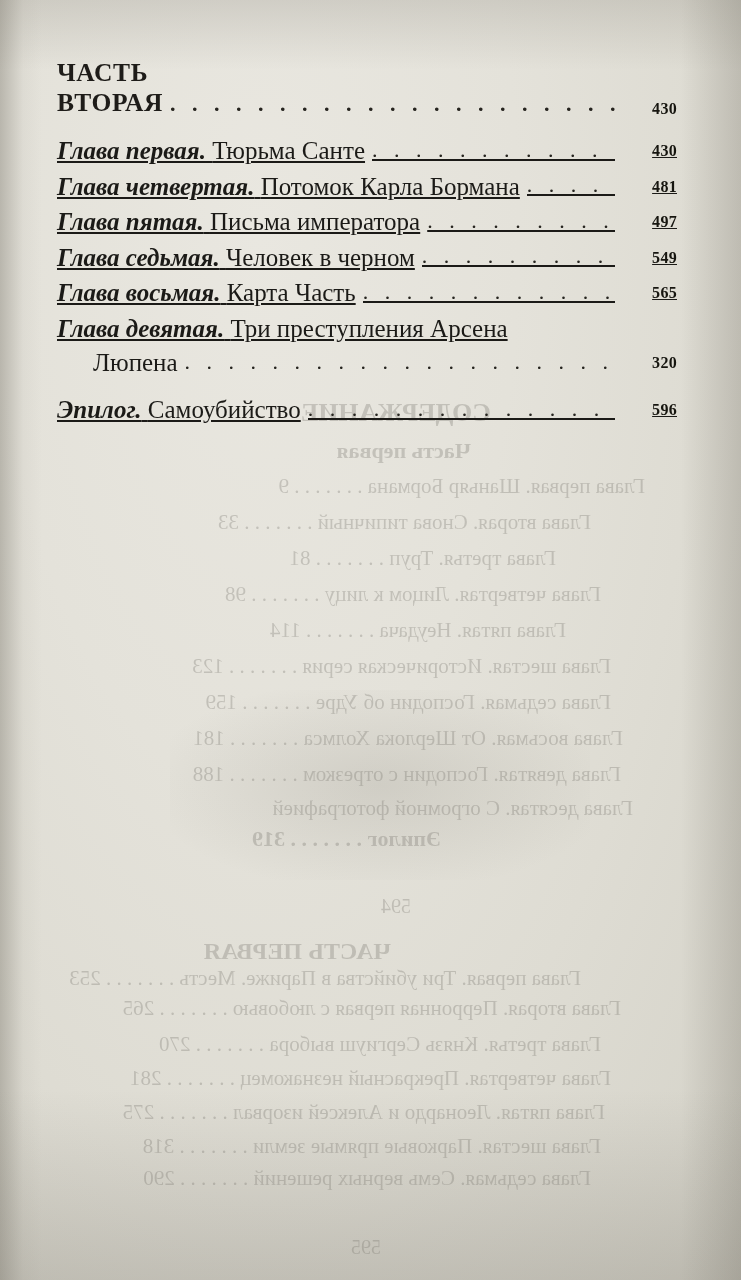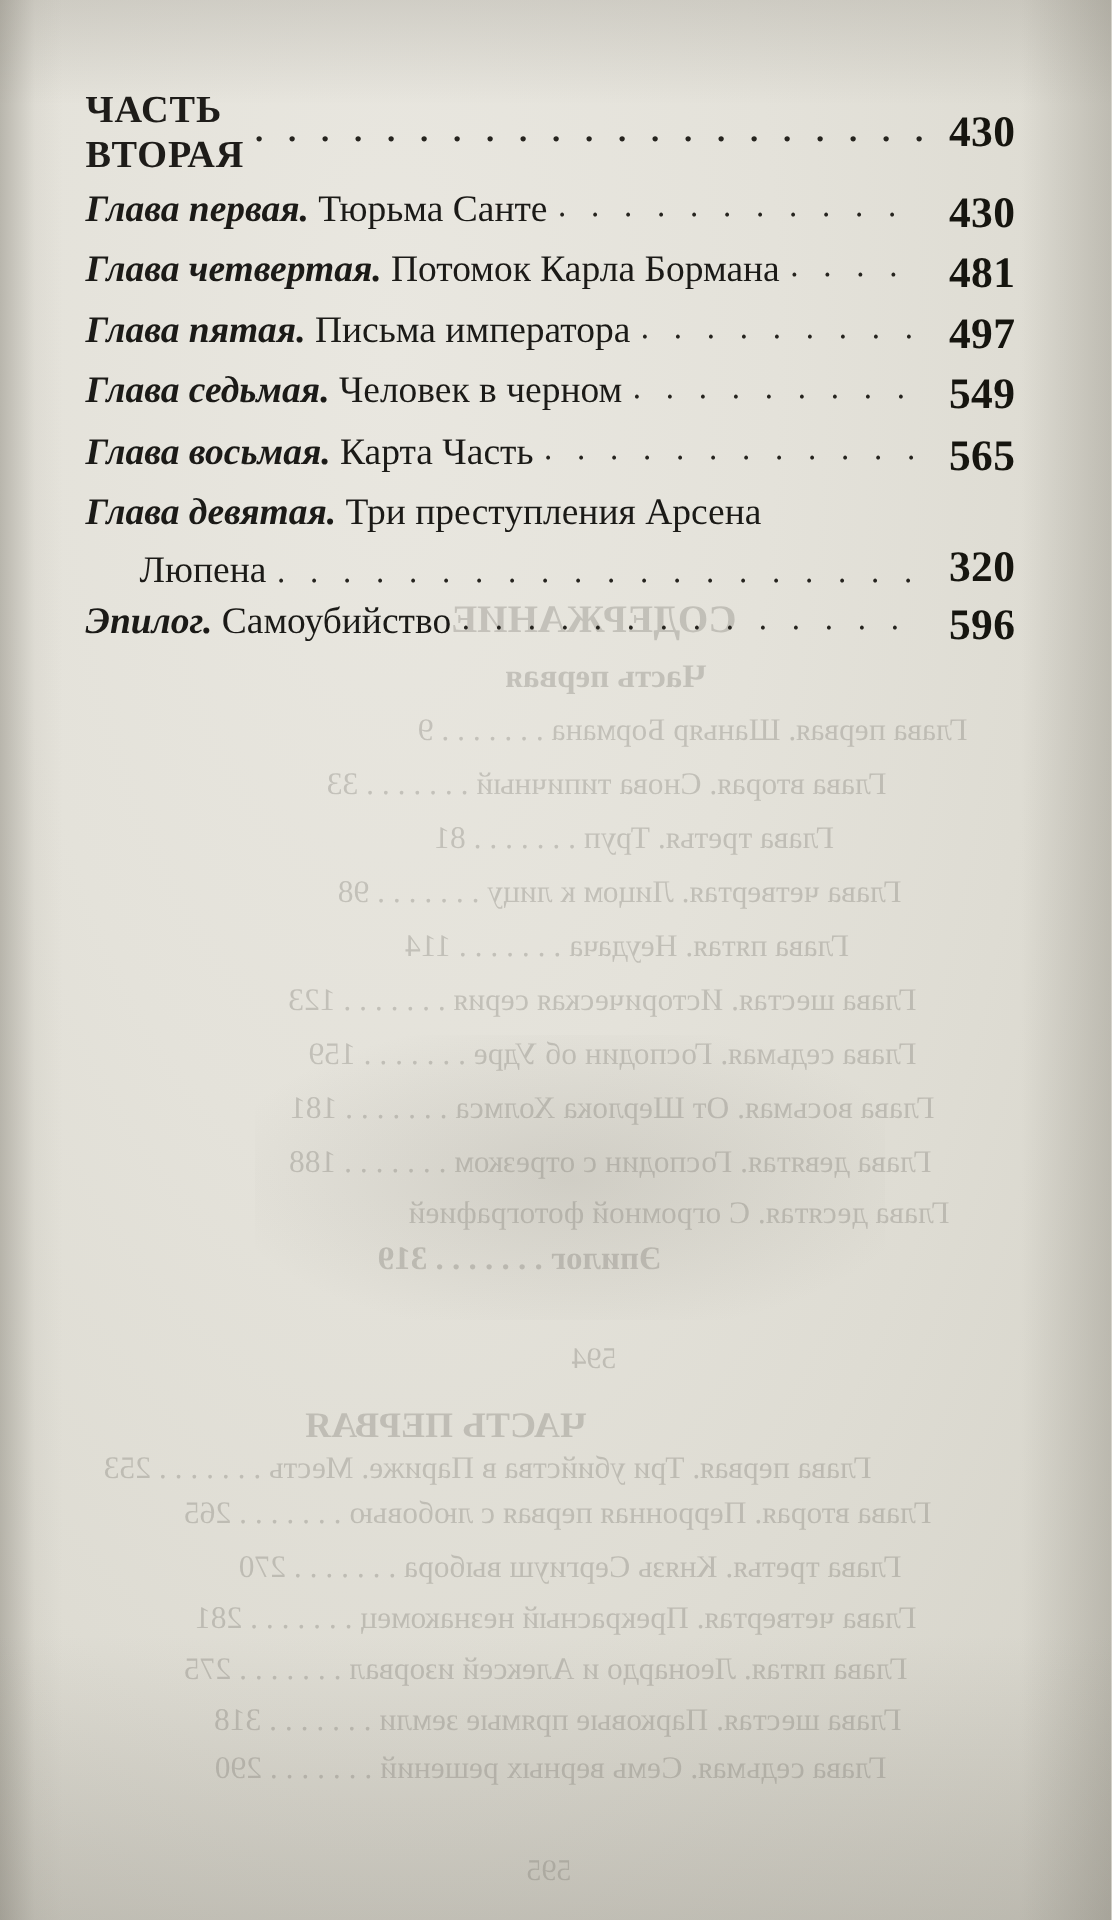--- a/index.html
+++ b/index.html
@@ -81,35 +81,36 @@
   
   #toc {
     position: absolute;
     left: 57px;
     top: 58px;
     width: 620px;
   }
 
   .toc-heading {
     display: flex;
-    align-items: center;
+    align-items: flex-end;
     font-size: 25.5px;
     font-weight: bold;
     letter-spacing: 0.6px;
     color: #1e1c19;
-    margin-bottom: 7px;
+    margin-bottom: 18px;
   }
 
   .toc-row {
     display: flex;
-    align-items: flex-start;
+    align-items: center;
     font-size: 25px;
     color: #1b1a17;
     margin-bottom: 5px;
     line-height: 1.22;
+    text-decoration: underline;
   }
 
   .toc-row .title-part {
     white-space: nowrap;
   }
   .ital {
     font-style: italic;
     font-weight: bold;
   }
   .rom {
@@ -129,34 +130,34 @@
     color: #26241f;
     font-size: 22px;
   }
   .leader::after {
     content: ". . . . . . . . . . . . . . . . . . . . . . . . . . . . . . . . . . . . . . . . . . . . . . . . . . . . . . . . . .";
   }
 
   .pageno {
     flex: 0 0 auto;
     font-weight: bold;
-    font-size: 29px;
+    font-size: 16px;
     color: #16150f;
     min-width: 58px;
     text-align: right;
     letter-spacing: 0.3px;
   }
   .toc-heading .pageno { font-weight: bold; }
 
   
   .cont-row {
     display: flex;
-    align-items: flex-end;
+    align-items: center;
     font-size: 25px;
-    margin-bottom: 5px;
+    margin-bottom: 18px;
     padding-left: 36px;
     color: #1b1a17;
   }
 </style>
 </head>
 <body>
 
 <div id="page">
 
   <div id="bleed">

